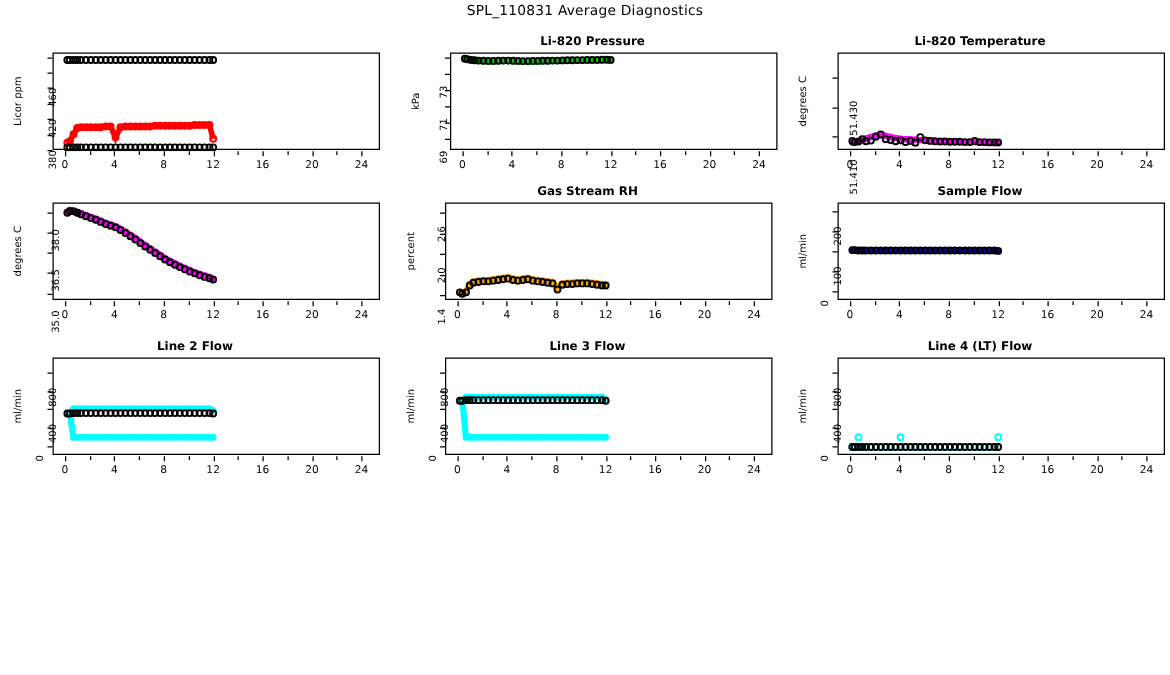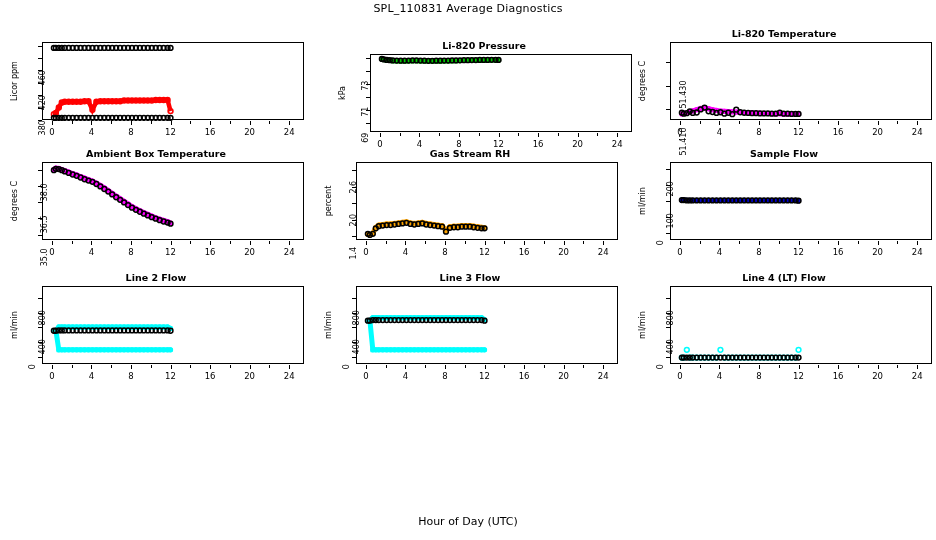--- a/index.html
+++ b/index.html
@@ -21,21 +21,20 @@
                text-align:center;}
   .tick{position:absolute;background:#000;}
   .xtick-label{position:absolute;font-size:8.5px;text-align:center;width:24px;}
   .svgwrap{position:absolute;left:0;top:0;}
 </style>
 </head>
 <body>
 
 <div id="figure">
   <div class="main-title">SPL_110831  Average Diagnostics</div>
-  <div class="xaxis-title">Hour of Day (UTC)</div>
   <div id="panels">
       <div class="panel" style="left: 0px; top: 28px; width: 312px; height: 110px;">
         <div class="plotbox" style="left: 42px; top: 14px; width: 262px; height: 78px;"></div>
         <svg width="262" height="78" class="svgwrap" style="left: 43px; top: 15px;">
           <g>
             <circle cx="10.87547169811321" cy="4.952380952380949" r="2.4" fill="none" stroke="#000000" stroke-width="1.5"></circle>
             <circle cx="12.852830188679246" cy="4.952380952380949" r="2.4" fill="none" stroke="#000000" stroke-width="1.5"></circle>
             <circle cx="15.818867924528302" cy="4.952380952380949" r="2.4" fill="none" stroke="#000000" stroke-width="1.5"></circle>
             <circle cx="18.78490566037736" cy="4.952380952380949" r="2.4" fill="none" stroke="#000000" stroke-width="1.5"></circle>
             <circle cx="21.75094339622642" cy="4.952380952380949" r="2.4" fill="none" stroke="#000000" stroke-width="1.5"></circle>
@@ -162,21 +161,21 @@
         <div class="tick" style="left: 38px; top: 54.8571px; width: 4px; height: 1px;"></div>
         <div class="ytick-label" style="left: 36px; top: 54.8571px; transform: rotate(-90deg) translate(-50%, -100%);">420</div>
         <div class="tick" style="left: 38px; top: 30.0952px; width: 4px; height: 1px;"></div>
         <div class="ytick-label" style="left: 36px; top: 30.0952px; transform: rotate(-90deg) translate(-50%, -100%);">460</div>
         <div class="tick" style="left: 38px; top: 92px; width: 4px; height: 1px;"></div>
         <div class="tick" style="left: 38px; top: 67.2381px; width: 4px; height: 1px;"></div>
         <div class="tick" style="left: 38px; top: 42.4762px; width: 4px; height: 1px;"></div>
         <div class="tick" style="left: 38px; top: 17.7143px; width: 4px; height: 1px;"></div>
         <div class="ylab" style="left: 10px; top: 53px; transform: rotate(-90deg) translate(-50%, 0px);">Licor ppm</div>
       </div>
-      <div class="panel" style="left: 328px; top: 28px; width: 312px; height: 110px; margin-top: 12px;">
+      <div class="panel" style="left: 318px; top: 28px; width: 312px; height: 110px;">
         <div class="panel-title">Li-820 Pressure</div>
         <div class="plotbox" style="left: 42px; top: 14px; width: 262px; height: 78px;"></div>
         <svg width="262" height="78" class="svgwrap" style="left: 43px; top: 15px;">
           <g>
             <path d="M10.9 3.9L12.9 4.5L15.8 5.2L18.8 5.5L21.8 5.7L25.7 5.9L29.7 6.0L33.6 6.0L37.6 5.9L41.5 5.7L45.5 5.7L49.4 5.9L53.4 6.0L57.3 6.1L61.3 6.1L65.3 6.0L69.2 6.0L73.2 5.9L77.1 5.9L81.1 5.7L85.0 5.7L89.0 5.6L92.9 5.5L96.9 5.5L100.8 5.3L104.8 5.3L108.8 5.2L112.7 5.2L116.7 5.2L120.6 5.1L124.6 5.1L127.5 5.2" stroke="#00cc00" stroke-width="5" fill="none" stroke-linecap="round"></path>
             <circle cx="10.87547169811321" cy="3.899999999999963" r="2.6" fill="#00cc00"></circle>
             <circle cx="12.852830188679246" cy="4.549999999999926" r="2.6" fill="#00cc00"></circle>
             <circle cx="15.818867924528302" cy="5.199999999999889" r="2.6" fill="#00cc00"></circle>
             <circle cx="18.78490566037736" cy="5.460000000000022" r="2.6" fill="#00cc00"></circle>
             <circle cx="21.75094339622642" cy="5.71999999999997" r="2.6" fill="#00cc00"></circle>
@@ -369,21 +368,20 @@
         <div class="tick" style="left: 229.849px; top: 93px; width: 1px; height: 3px;"></div>
         <div class="tick" style="left: 269.396px; top: 93px; width: 1px; height: 3px;"></div>
         <div class="tick" style="left: 38px; top: 81.3636px; width: 4px; height: 1px;"></div>
         <div class="ytick-label" style="left: 36px; top: 81.3636px; transform: rotate(-90deg) translate(-50%, -100%);">51.410</div>
         <div class="tick" style="left: 38px; top: 34.0909px; width: 4px; height: 1px;"></div>
         <div class="ytick-label" style="left: 36px; top: 34.0909px; transform: rotate(-90deg) translate(-50%, -100%);">51.430</div>
         <div class="tick" style="left: 38px; top: 57.7273px; width: 4px; height: 1px;"></div>
         <div class="ylab" style="left: 10px; top: 53px; transform: rotate(-90deg) translate(-50%, 0px);">degrees C</div>
       </div>
       <div class="panel" style="left: 0px; top: 148px; width: 312px; height: 110px;">
-        <div class="panel-title">Ambient Box Temperature</div>
         <div class="plotbox" style="left: 42px; top: 14px; width: 262px; height: 78px;"></div>
         <svg width="262" height="78" class="svgwrap" style="left: 43px; top: 15px;">
           <g>
             <path d="M10.9 6.5L12.9 5.0L15.8 5.4L18.8 6.5L21.8 7.6L25.7 9.1L29.7 10.6L33.6 11.9L37.6 13.7L41.5 15.2L45.5 16.7L49.4 18.0L53.4 20.1L57.3 22.3L61.3 24.9L65.3 27.5L69.2 30.3L73.2 33.2L77.1 35.7L81.1 38.4L85.0 40.9L89.0 43.5L92.9 45.7L96.9 47.7L100.8 49.6L104.8 51.4L108.8 53.1L112.7 54.8L116.7 56.1L120.6 57.4L124.6 58.7L127.5 60.0" stroke="#ff00ff" stroke-width="5" fill="none" stroke-linecap="round"></path>
             <circle cx="10.87547169811321" cy="6.500000000000085" r="2.6" fill="#ff00ff"></circle>
             <circle cx="12.852830188679246" cy="4.9833333333334195" r="2.6" fill="#ff00ff"></circle>
             <circle cx="15.818867924528302" cy="5.416666666666671" r="2.6" fill="#ff00ff"></circle>
             <circle cx="18.78490566037736" cy="6.500000000000085" r="2.6" fill="#ff00ff"></circle>
             <circle cx="21.75094339622642" cy="7.583333333333357" r="2.6" fill="#ff00ff"></circle>
             <circle cx="25.70566037735849" cy="9.100000000000037" r="2.6" fill="#ff00ff"></circle>

